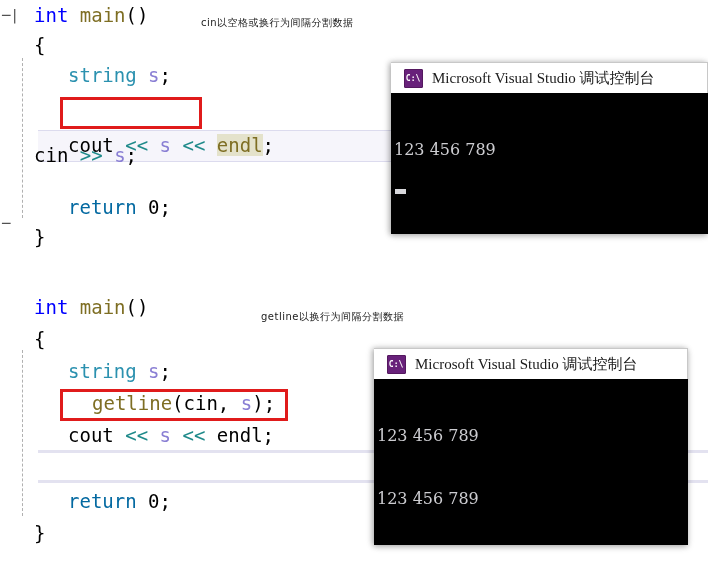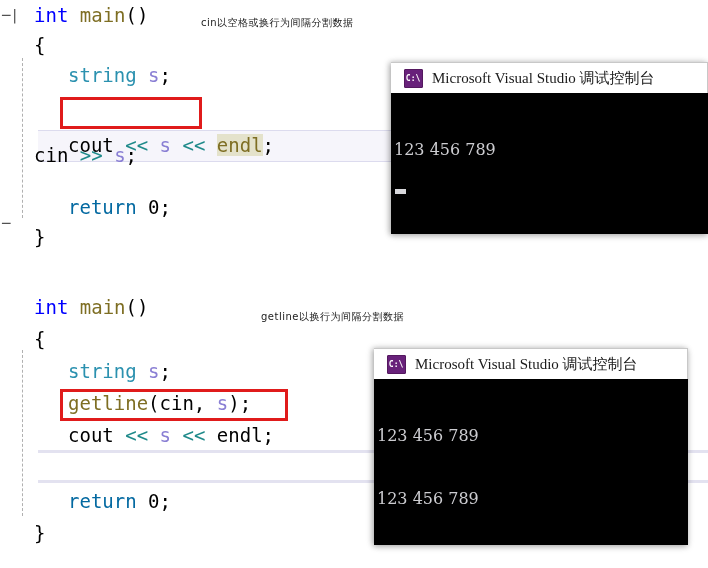--- a/index.html
+++ b/index.html
@@ -215,21 +215,21 @@
 
   <div class="lav-rule" style="top:158px;"></div>
   <div class="lav-rule" style="top:188px;"></div>
 
   <div class="code-line" style="position:absolute; top:0px; left:0;"><span class="t-kw">int</span> <span class="t-func">main</span><span class="t-plain">()</span></div>
 
   <div class="code-line" style="position:absolute; top:32px; left:0;"><span class="t-plain">{</span></div>
 
   <div class="code-line" style="position:absolute; top:64px; left:0; padding-left:68px;"><span class="t-type">string</span> <span class="t-var">s</span><span class="t-plain">;</span></div>
 
-  <div class="code-line" style="position:absolute; top:96px; left:0; padding-left:68px;"><span class="t-func">getline</span><span class="t-plain">(</span><span class="t-plain">cin</span><span class="t-plain">, </span><span class="t-var">s</span><span class="t-plain">)</span><span class="t-plain">;</span></div>
+  <div class="code-line" style="position:absolute; top:96px; left:0; padding-left:92px;"><span class="t-func">getline</span><span class="t-plain">(</span><span class="t-plain">cin</span><span class="t-plain">, </span><span class="t-var">s</span><span class="t-plain">)</span><span class="t-plain">;</span></div>
 
   <div class="code-line" style="position:absolute; top:128px; left:0; padding-left:68px;"><span class="t-plain">cout</span> <span class="t-op">&lt;&lt;</span> <span class="t-var">s</span> <span class="t-op">&lt;&lt;</span> <span class="t-plain">endl</span><span class="t-plain">;</span></div>
 
   <div class="code-line" style="position:absolute; top:160px; left:0;"></div>
 
   <div class="code-line" style="position:absolute; top:194px; left:0; padding-left:68px;"><span class="t-ctl">return</span> <span class="t-plain">0</span><span class="t-plain">;</span></div>
 
   <div class="code-line" style="position:absolute; top:226px; left:0;"><span class="t-plain">}</span></div>
 </div>
 

